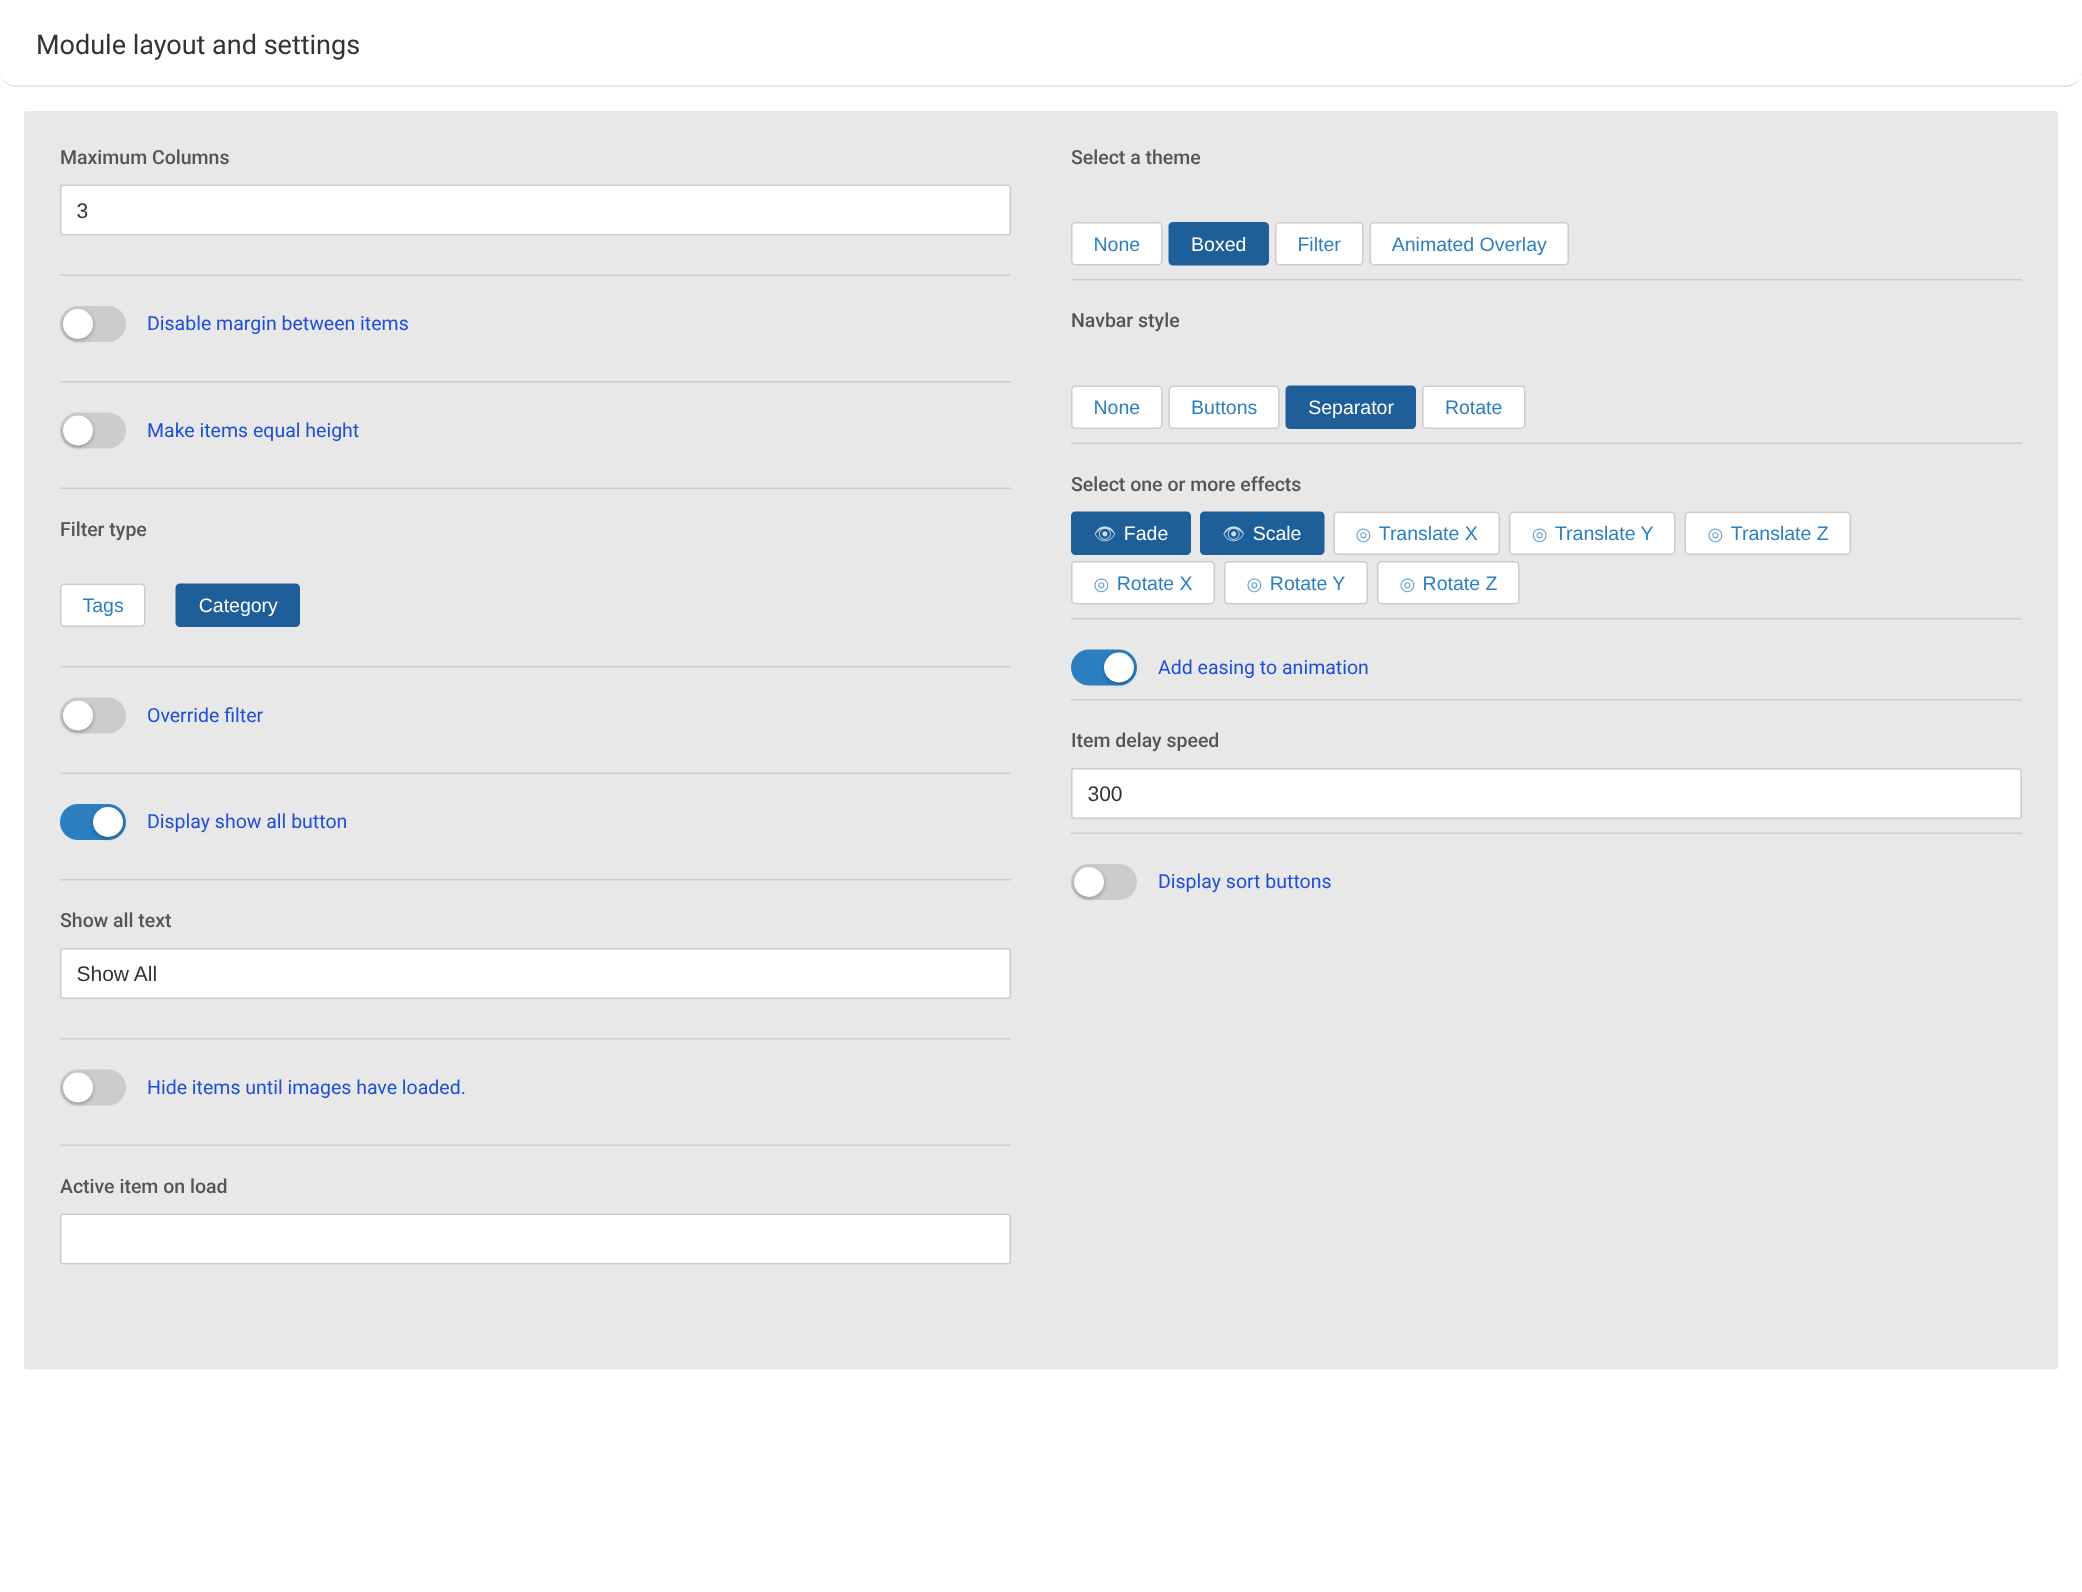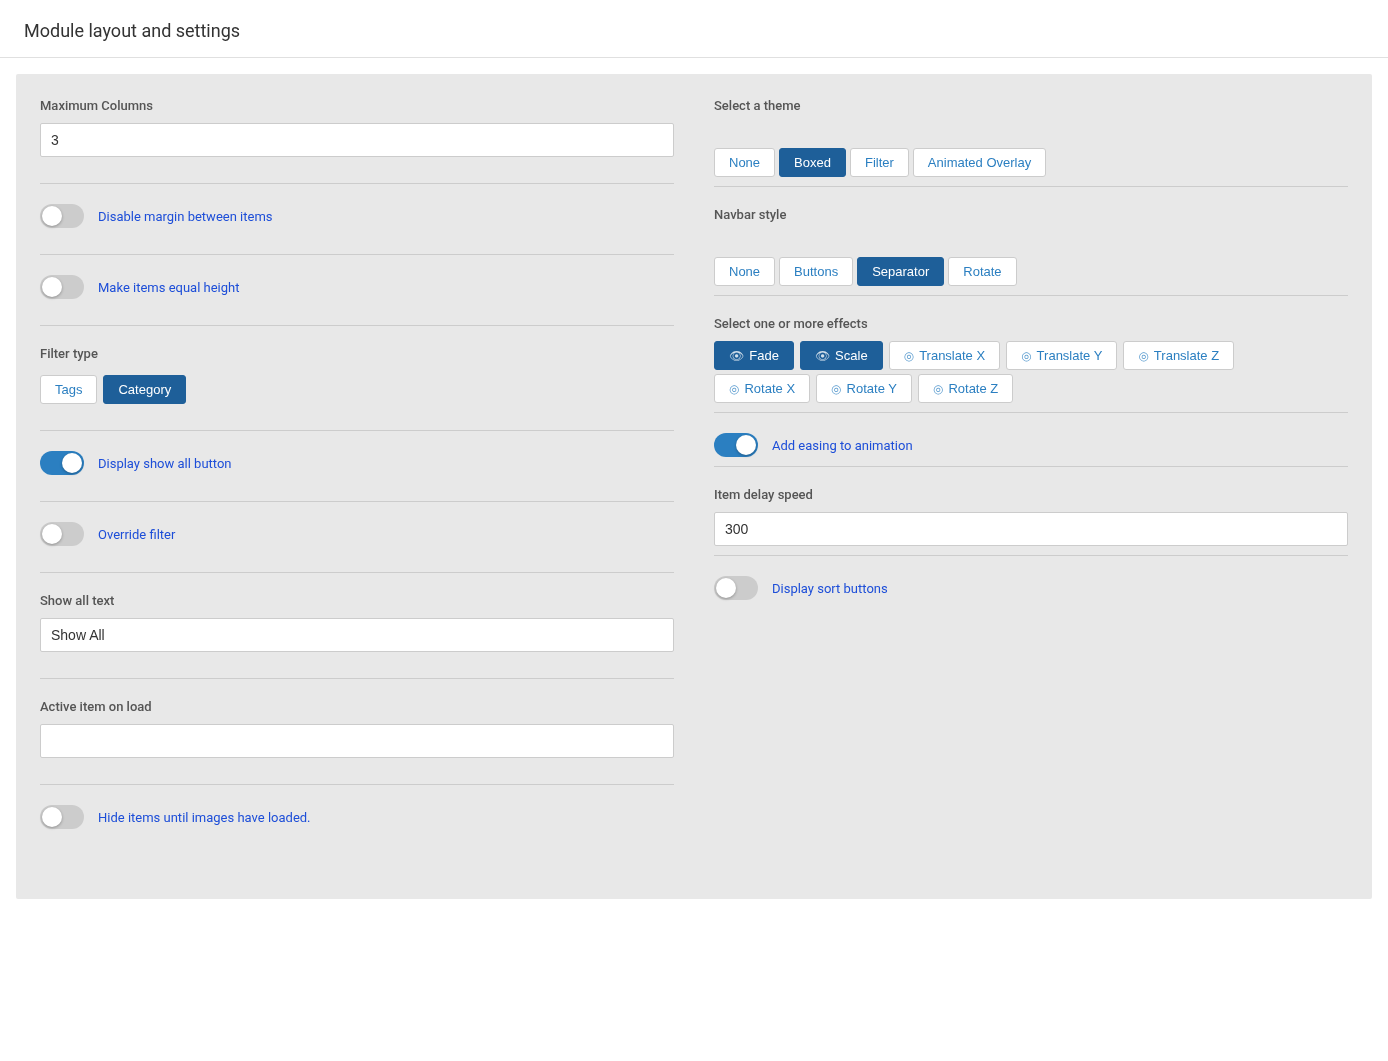--- a/index.html
+++ b/index.html
@@ -5,20 +5,21 @@
     * { box-sizing: border-box; margin: 0; padding: 0; }
     body {
       font-family: -apple-system, BlinkMacSystemFont, 'Segoe UI', Roboto, sans-serif;
       background: #fff;
       color: #333;
       font-size: 14px;
     }
     .page-header {
       padding: 20px 24px 16px;
       border-bottom: 1px solid #e0e0e0;
+      border-radius: 11px;
     }
     .page-title {
       font-size: 18px;
       font-weight: 400;
       color: #333;
     }
     .main-panel {
       background: #e8e8e8;
       margin: 16px;
       padding: 24px;
@@ -85,22 +86,22 @@
       border-color: #1e5f99;
       color: #fff;
     }
     .btn .btn-icon {
       font-size: 12px;
       opacity: 0.8;
     }
     
     .filter-type-row {
       display: flex;
-      gap: 6px;
-      margin-top: 14px;
+      gap: 20px;
+      margin-top: 28px;
     }
     
     .right-section {
       padding-bottom: 9px;
       border-bottom: 1px solid #ccc;
       margin-bottom: 20px;
     }
     .right-section:last-child {
       border-bottom: none;
     }
@@ -192,54 +193,54 @@
         <div class="filter-type-row btn-group">
           <button class="btn">Tags</button>
           <button class="btn active">Category</button>
         </div>
       </div>
 
       <div class="section">
         <div class="toggle-wrapper">
           <label class="toggle">
 
+            <span class="slider"></span>
+          </label>
+          <span class="toggle-label">Override filter</span>
+        </div>
+      </div>
+
+      <div class="section">
+        <div class="toggle-wrapper">
+          <label class="toggle">
+
             <span class="slider on"></span>
           </label>
           <span class="toggle-label">Display show all button</span>
-        </div>
-      </div>
-
-      <div class="section">
-        <div class="toggle-wrapper">
-          <label class="toggle">
-
-            <span class="slider"></span>
-          </label>
-          <span class="toggle-label">Override filter</span>
         </div>
       </div>
 
       <div class="section">
         <div class="section-label">Show all text</div>
         <input class="text-input" type="text" value="Show All" style="">
       </div>
 
       <div class="section">
+        <div class="toggle-wrapper">
+          <label class="toggle">
+
+            <span class="slider"></span>
+          </label>
+          <span class="toggle-label">Hide items until images have loaded.</span>
+        </div>
+      </div>
+
+      <div class="section">
         <div class="section-label">Active item on load</div>
         <input class="text-input" type="text" style="">
-      </div>
-
-      <div class="section">
-        <div class="toggle-wrapper">
-          <label class="toggle">
-
-            <span class="slider"></span>
-          </label>
-          <span class="toggle-label">Hide items until images have loaded.</span>
-        </div>
       </div>
 
     </div>
 
     <div class="right-col">
 
       <div class="right-section">
         <div class="section-label">Select a theme</div>
         <div class="btn-group">
           <button class="btn">None</button>

